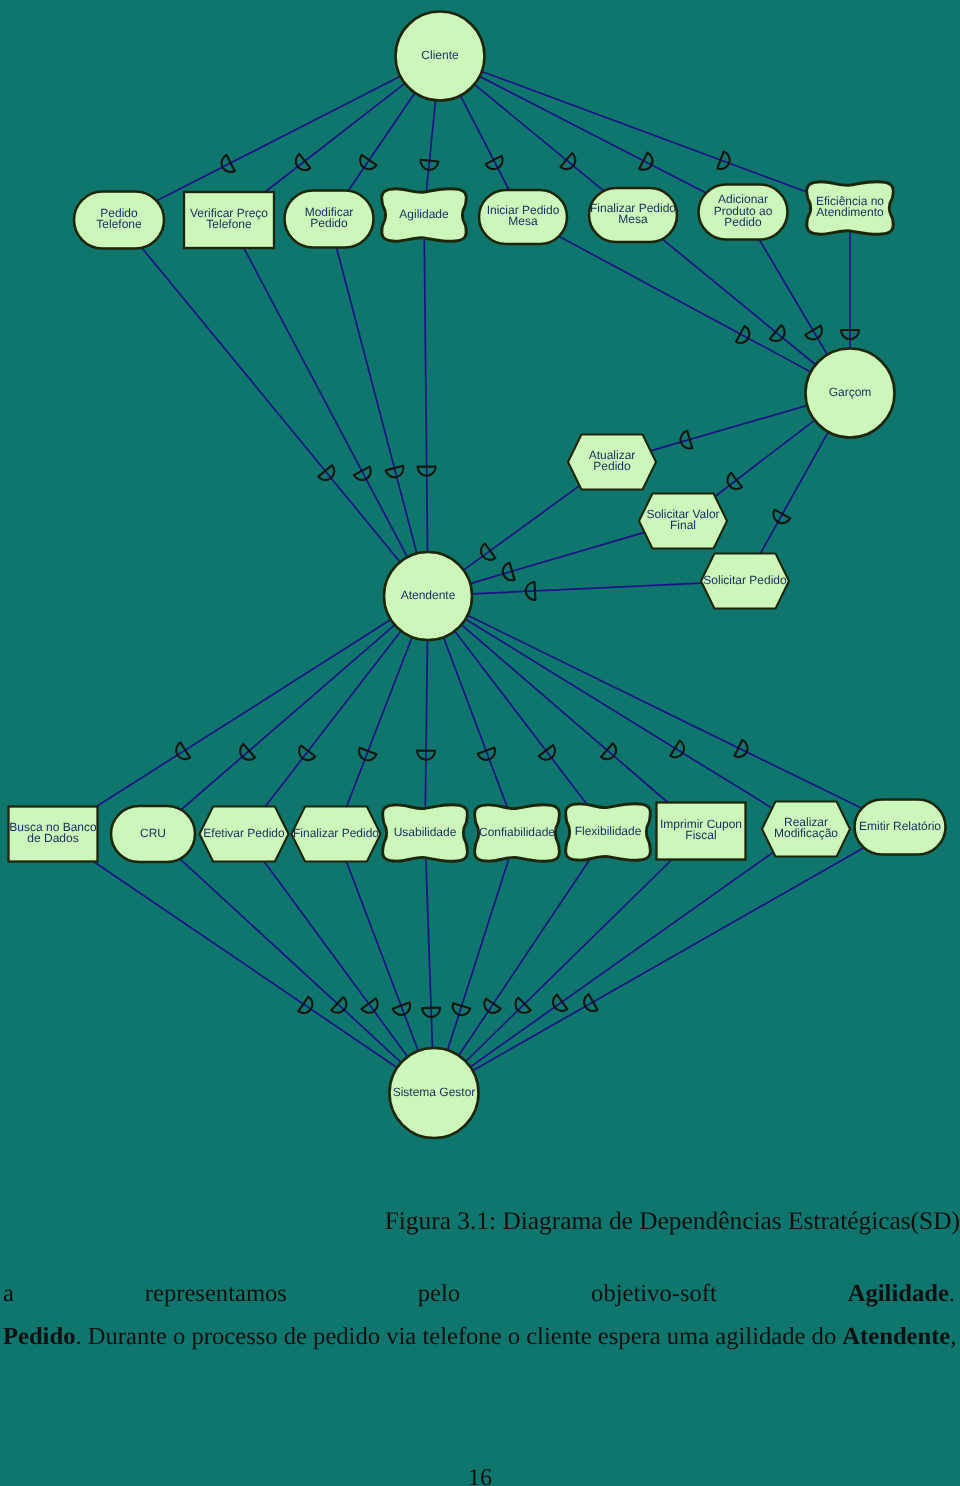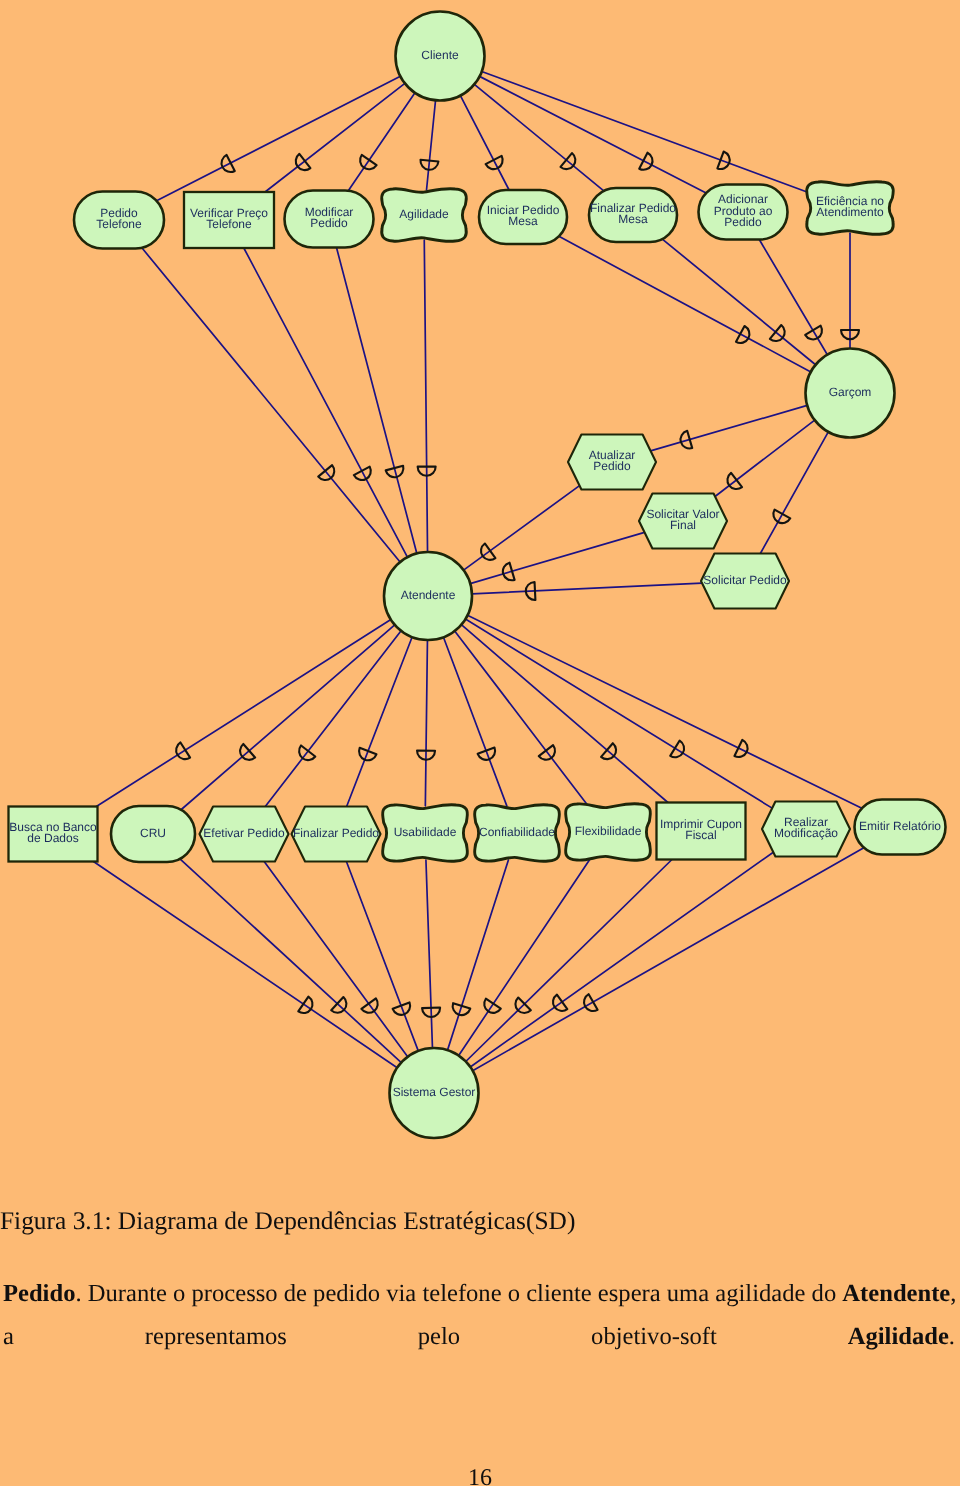--- a/index.html
+++ b/index.html
@@ -1,20 +1,20 @@
 <!DOCTYPE html>
 <html><head>
 <meta charset="utf-8">
 <title>Diagrama de Dependências Estratégicas</title>
 <style>
   html,body{margin:0;padding:0;background:#ffffff;-webkit-font-smoothing:antialiased;text-rendering:geometricPrecision;}
   body{width:960px;height:1486px;overflow:hidden;font-family:"Liberation Serif",serif;}
-  #page{position:relative;width:960px;height:1486px;background:#fdba74;}
+  #page{position:relative;width:960px;height:1486px;background:#0f766e;}
   #diagram{position:absolute;left:0;top:0;width:960px;height:1180px;}
-  #caption{position:absolute;left:0;top:1207px;width:960px;text-align:left;
+  #caption{position:absolute;left:0;top:1207px;width:960px;text-align:right;
     font-family:"Liberation Serif",serif;font-size:25.4px;color:#100f0f;}
   #body-text{position:absolute;left:3px;top:1273px;width:952px;
     font-family:"Liberation Serif",serif;font-size:24.6px;color:#100f0f;}
   .tline{height:42.5px;line-height:42.5px;white-space:nowrap;}
   .tline:nth-child(1),.tline:nth-child(2){text-align:justify;text-align-last:justify;}
   #pagenum{position:absolute;left:0;top:1465px;width:960px;text-align:center;
     font-family:"Liberation Serif",serif;font-size:24px;color:#100f0f;}
 </style>
 </head>
 <body>
@@ -438,17 +438,17 @@
           <rect x="854.5" y="799.5" width="91" height="55" rx="27.5" ry="27.5" stroke-width="2.6" fill="#cdf6bb" stroke="#1e2609"></rect>
           <text x="900" y="825.5" text-anchor="middle" dominant-baseline="central" font-size="12" fill="#1b2c5c" font-family="&quot;Liberation Sans&quot;,sans-serif"><tspan x="900" y="825.5">Emitir Relatório</tspan></text>
         </g>
       </g>
     </svg>
   <div id="caption">
     <span>Figura 3.1:</span>
     <span> </span>    <span>Diagrama de Dependências Estratégicas(SD)</span>
   </div>
   <div id="body-text">
+      <div class="tline"><span>a representamos pelo objetivo-soft </span><b>Agilidade</b><span>.</span></div>
       <div class="tline"><b>Pedido</b><span>. Durante o processo de pedido via telefone o cliente espera uma agilidade do </span><b>Atendente</b><span>,</span></div>
-      <div class="tline"><span>a representamos pelo objetivo-soft </span><b>Agilidade</b><span>.</span></div>
     </div>
   <div id="pagenum">16</div>
 </div>
 
 </body></html>

